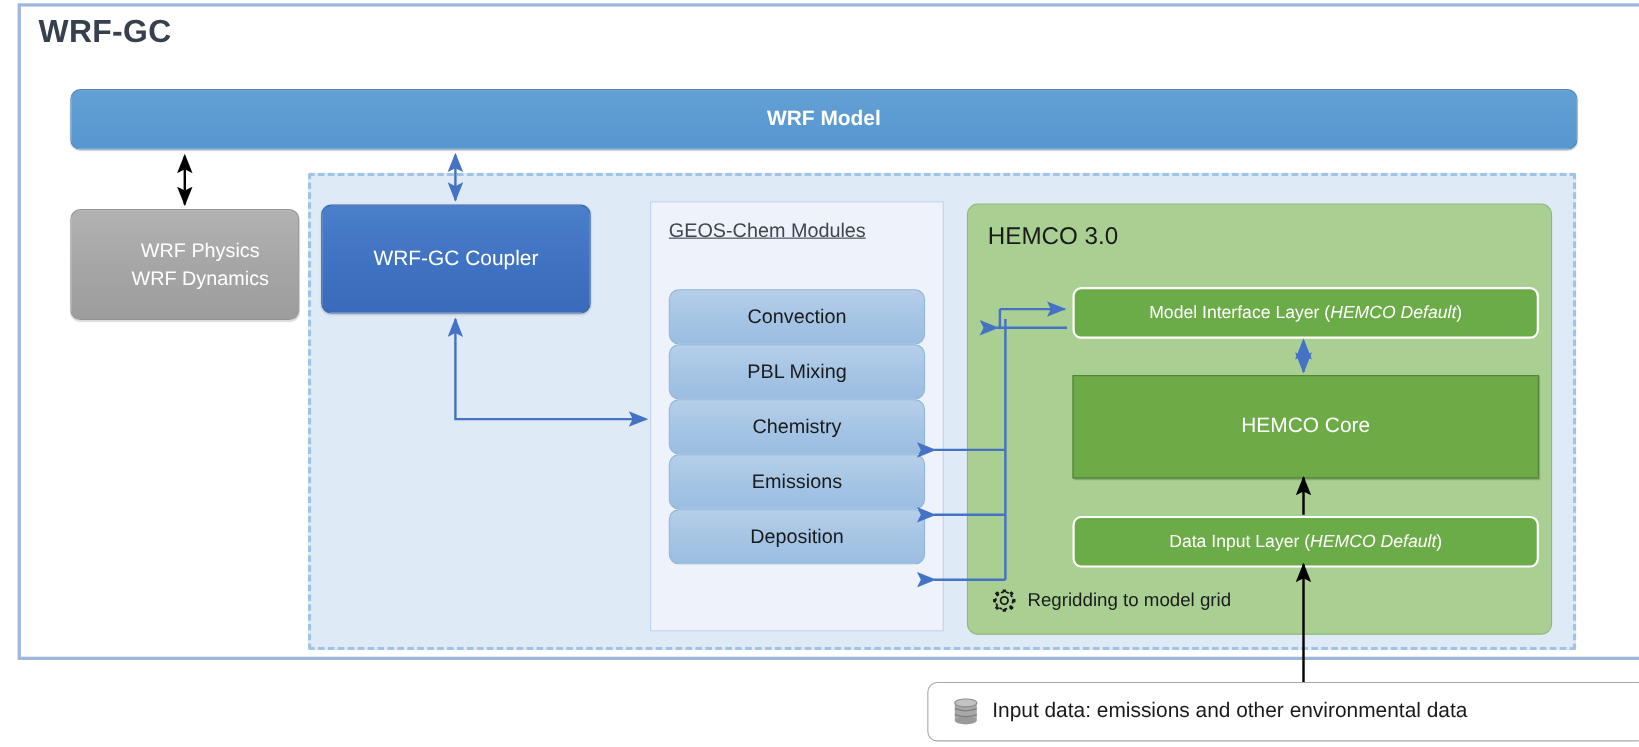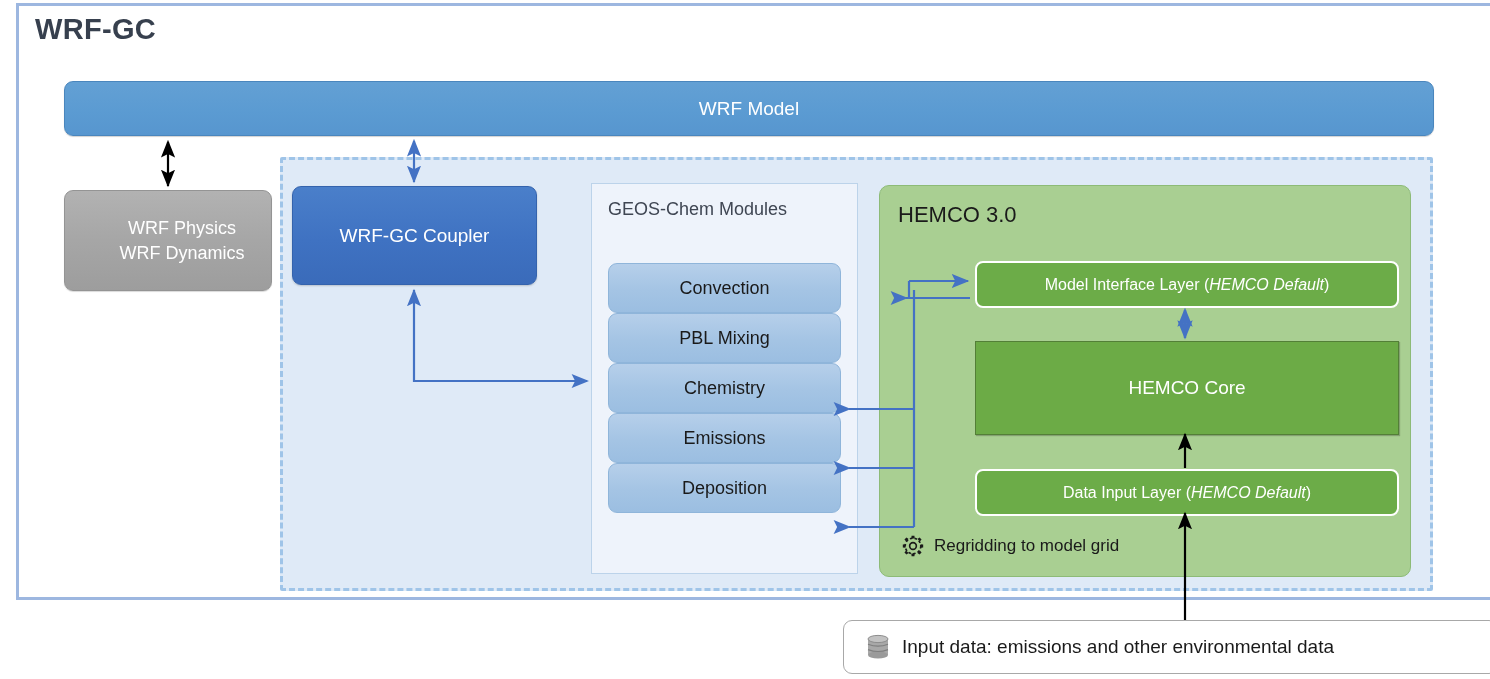--- a/index.html
+++ b/index.html
@@ -49,20 +49,21 @@
     border-radius: 9px;
     background: linear-gradient(180deg, #63a0d4 0%, #5b9bd2 55%, #5796cf 100%);
     border: 1px solid #4a86bd;
     box-shadow: 0 1px 1px rgba(0,0,0,0.18);
     box-sizing: border-box;
     display: flex;
     align-items: center;
     justify-content: center;
     color: #ffffff;
     font-size: 19px;
+    font-weight: bold;
   }
 
   
   .wrf-physics {
     position: absolute;
     left: 51px;
     top: 190px;
     width: 208px;
     height: 101px;
     border-radius: 9px;
@@ -123,20 +124,21 @@
     border: 1px solid #bcd3ea;
     box-sizing: border-box;
   }
   .gc-panel-title {
     position: absolute;
     left: 16px;
     top: 15px;
     font-size: 18px;
     color: #3f4653;
     white-space: nowrap;
+    text-decoration: underline;
   }
   .gc-modules {
     position: absolute;
     left: 16px;
     top: 79px;
     right: 16px;
     display: flex;
     flex-direction: column;
   }
   .gc-module {

